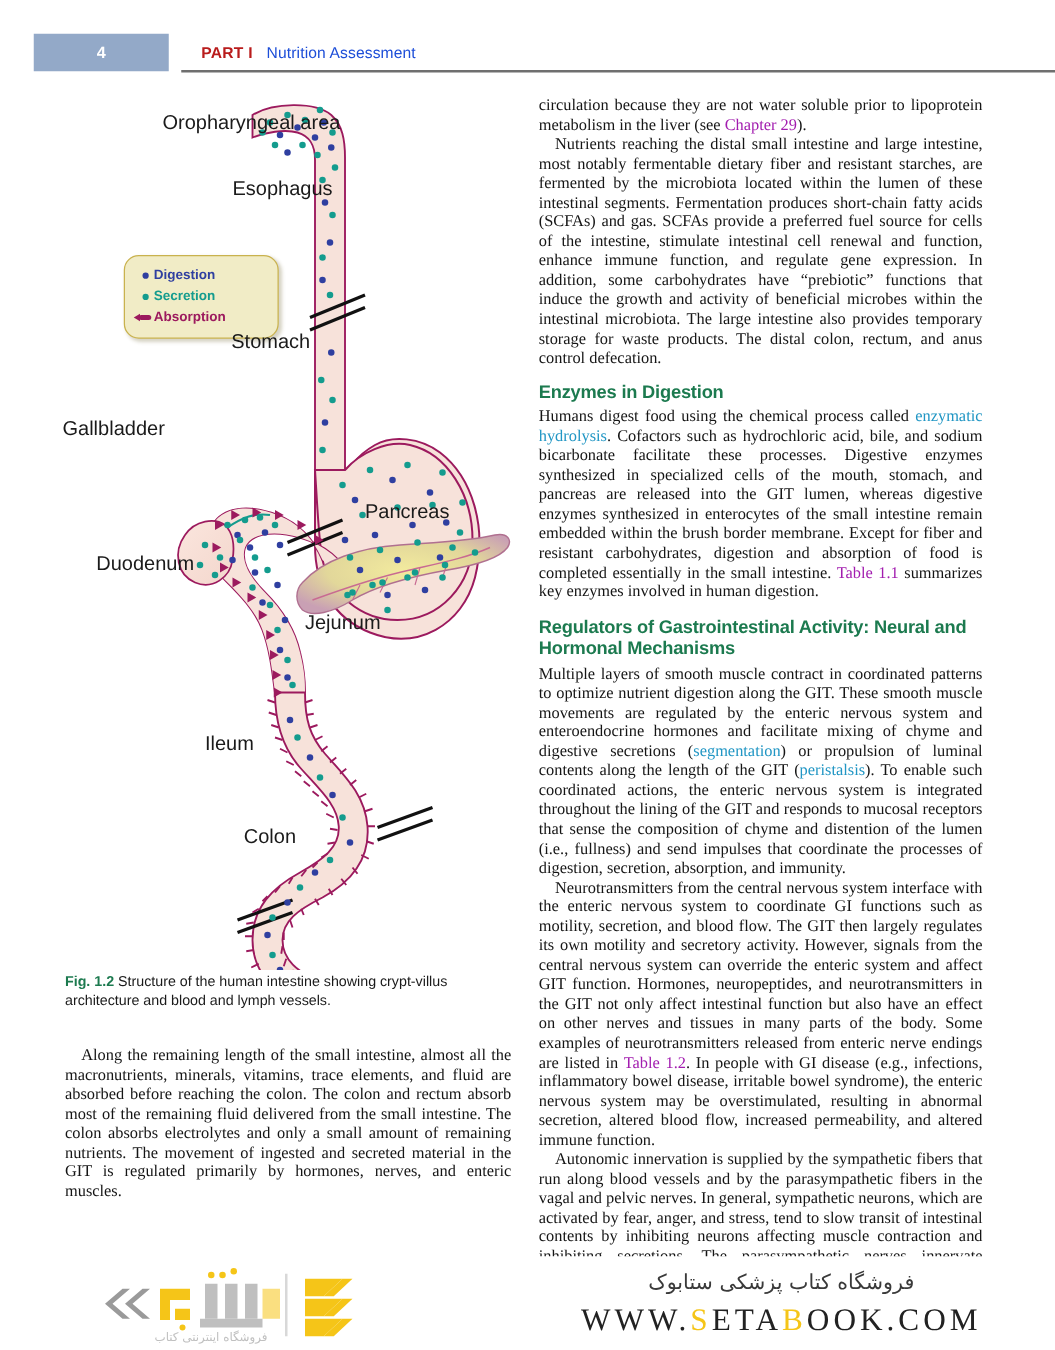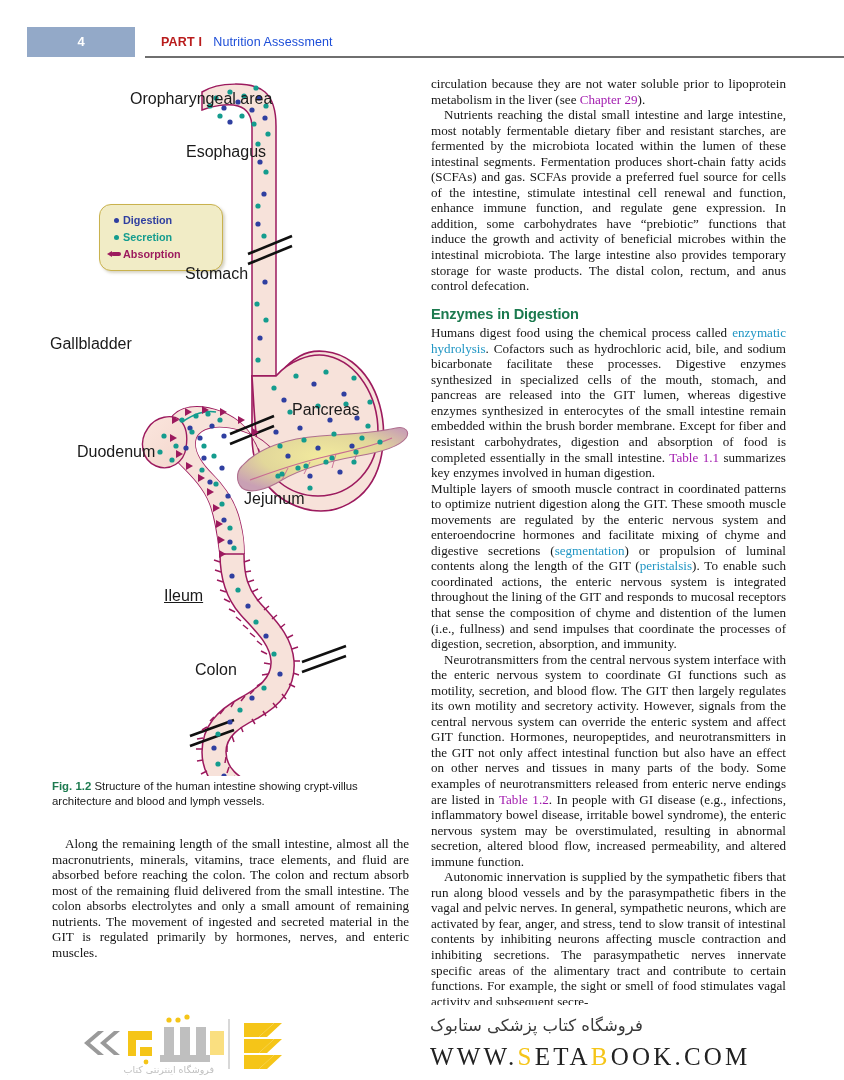--- a/index.html
+++ b/index.html
@@ -194,21 +194,21 @@
   }
   .wm-logo {
     position: absolute;
     left: 68px; top: 8px;
     width: 250px; height: 62px;
   }
   .wm-right {
     position: absolute;
     left: 430px; top: 10px;
     width: 390px;
-    text-align: left;
+    text-align: center;
   }
   .wm-fa {
     font-family: "DejaVu Sans", sans-serif;
     font-size: 16.5px;
     color: #3a3a3a;
     direction: rtl;
     line-height: 22px;
   }
   .wm-url {
     font-family: Liberation Serif, serif;
@@ -534,21 +534,21 @@
       </div>
     </div>
 
     <div class="fig-label" style="left:78px; top:14px;">Oropharyngeal area</div>
     <div class="fig-label" style="left:134px; top:67px;">Esophagus</div>
     <div class="fig-label" style="left:133px; top:189px;">Stomach</div>
     <div class="fig-label" style="left:-2px; top:259px;">Gallbladder</div>
     <div class="fig-label" style="left:25px; top:327px;margin-top:40px;">Duodenum</div>
     <div class="fig-label" style="left:240px; top:325px;">Pancreas</div>
     <div class="fig-label" style="left:192px; top:414px;">Jejunum</div>
-    <div class="fig-label" style="left:112px; top:511px;text-decoration:underline;">Ileum</div>
+    <div class="fig-label" style="left:112px; top:511px;">Ileum</div>
     <div class="fig-label" style="left:143px; top:585px;">Colon</div>
   </div>
 
   <div class="fig-caption">
     <b>Fig. 1.2</b>
     <span>Structure of the human intestine showing crypt-villus architecture and blood and lymph vessels.</span>
   </div>
 
   <div class="left-text">
     <p class="body">Along the remaining length of the small intestine, almost all the macronutrients, minerals, vitamins, trace elements, and fluid are absorbed before reaching the colon. The colon and rectum absorb most of the remaining fluid delivered from the small intestine. The colon absorbs electrolytes and only a small amount of remaining nutrients. The movement of ingested and secreted material in the GIT is regulated primarily by hormones, nerves, and enteric muscles.</p>
@@ -557,20 +557,21 @@
   <div class="col-right">
 
     <p class="body noindent"><span>circulation because they are not water soluble prior to lipoprotein metabolism in the liver (see </span><span class="xref">Chapter 29</span><span>).</span></p>
 
     <p class="body">Nutrients reaching the distal small intestine and large intestine, most notably fermentable dietary fiber and resistant starches, are fermented by the microbiota located within the lumen of these intestinal segments. Fermentation produces short-chain fatty acids (SCFAs) and gas. SCFAs provide a preferred fuel source for cells of the intestine, stimulate intestinal cell renewal and function, enhance immune function, and regulate gene expression. In addition, some carbohydrates have “prebiotic” functions that induce the growth and activity of beneficial microbes within the intestinal microbiota. The large intestine also provides temporary storage for waste products. The distal colon, rectum, and anus control defecation.</p>
 
     <h2 class="sec first">Enzymes in Digestion</h2>
 
     <p class="body noindent"><span>Humans digest food using the chemical process called </span><span class="term">enzymatic hydrolysis</span><span>. Cofactors such as hydrochloric acid, bile, and sodium bicarbonate facilitate these processes. Digestive enzymes synthesized in specialized cells of the mouth, stomach, and pancreas are released into the GIT lumen, whereas digestive enzymes synthesized in enterocytes of the small intestine remain embedded within the brush border membrane. Except for fiber and resistant carbohydrates, digestion and absorption of food is completed essentially in the small intestine. </span><span class="xref">Table 1.1</span><span> summarizes key enzymes involved in human digestion.</span></p>
 
+    <h2 class="sec">Regulators of Gastrointestinal Activity: Neural and Hormonal Mechanisms</h2>
 
     <p class="body noindent"><span>Multiple layers of smooth muscle contract in coordinated patterns to optimize nutrient digestion along the GIT. These smooth muscle movements are regulated by the enteric nervous system and enteroendocrine hormones and facilitate mixing of chyme and digestive secretions (</span><span class="term">segmentation</span><span>) or propulsion of luminal contents along the length of the GIT (</span><span class="term">peristalsis</span><span>). To enable such coordinated actions, the enteric nervous system is integrated throughout the lining of the GIT and responds to mucosal receptors that sense the composition of chyme and distention of the lumen (i.e., fullness) and send impulses that coordinate the processes of digestion, secretion, absorption, and immunity.</span></p>
 
     <p class="body"><span>Neurotransmitters from the central nervous system interface with the enteric nervous system to coordinate GI functions such as motility, secretion, and blood flow. The GIT then largely regulates its own motility and secretory activity. However, signals from the central nervous system can override the enteric system and affect GIT function. Hormones, neuropeptides, and neurotransmitters in the GIT not only affect intestinal function but also have an effect on other nerves and tissues in many parts of the body. Some examples of neurotransmitters released from enteric nerve endings are listed in </span><span class="xref">Table 1.2</span><span>. In people with GI disease (e.g., infections, inflammatory bowel disease, irritable bowel syndrome), the enteric nervous system may be overstimulated, resulting in abnormal secretion, altered blood flow, increased permeability, and altered immune function.</span></p>
 
     <p class="body">Autonomic innervation is supplied by the sympathetic fibers that run along blood vessels and by the parasympathetic fibers in the vagal and pelvic nerves. In general, sympathetic neurons, which are activated by fear, anger, and stress, tend to slow transit of intestinal contents by inhibiting neurons affecting muscle contraction and inhibiting secretions. The parasympathetic nerves innervate specific areas of the alimentary tract and contribute to certain functions. For example, the sight or smell of food stimulates vagal activity and subsequent secre-</p>
   </div>
 </div>
 
 <div class="footer">

